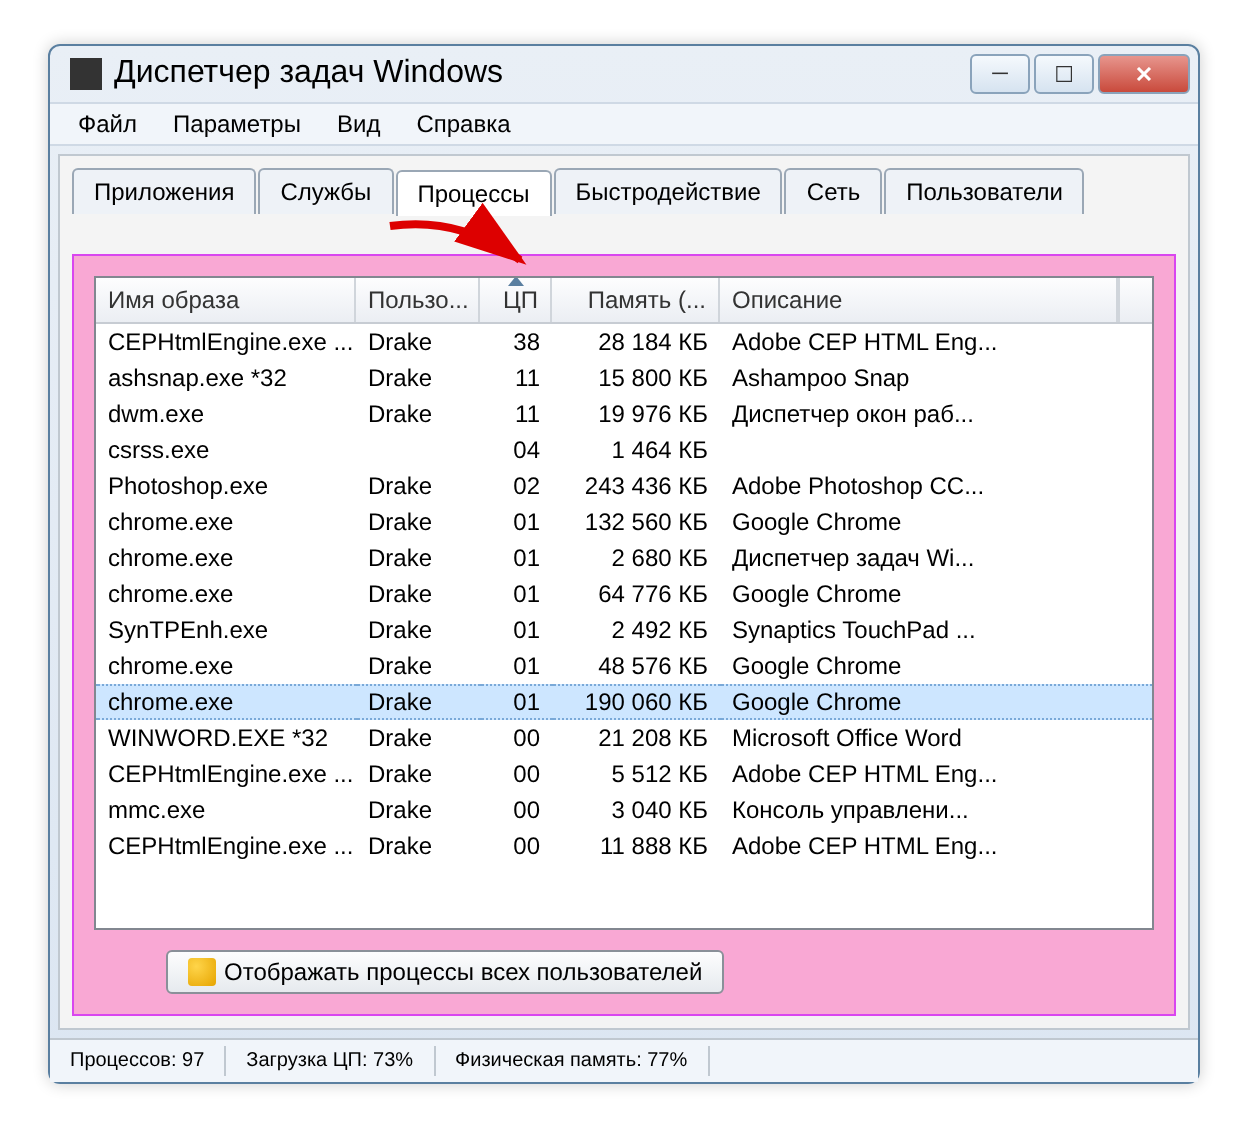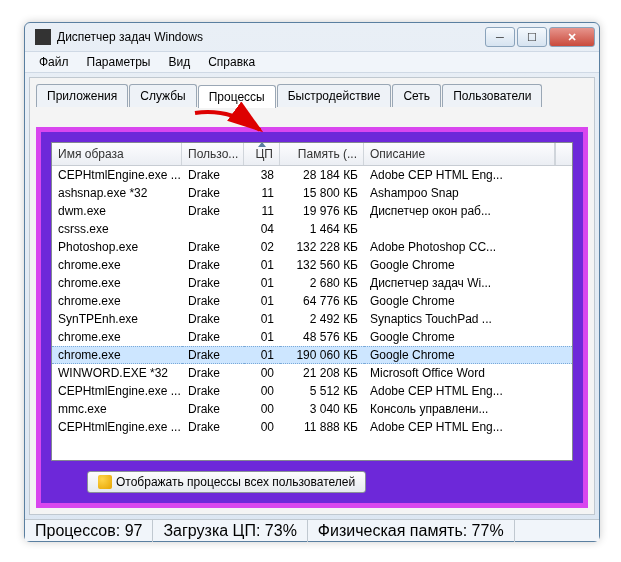--- a/index.html
+++ b/index.html
@@ -1,45 +1,45 @@
 <!DOCTYPE html>
 <html><head>
 <meta charset="utf-8">
 <style>
 * { box-sizing: border-box; margin: 0; padding: 0; }
 body { font-family: "Segoe UI", Tahoma, sans-serif; font-size: 12px; background: #fff; width: 621px; height: 562px; position: relative; }
 .window { position: absolute; left: 24px; top: 22px; width: 576px; height: 520px; border: 1px solid #5a7fa0; border-radius: 6px; background: linear-gradient(#e9eff6,#dce6f2); box-shadow: 0 0 8px rgba(0,0,0,0.2); display: flex; flex-direction: column; }
 .titlebar { height: 28px; display: flex; align-items: center; padding: 0 4px; }
 .titlebar-icon { width: 16px; height: 16px; margin: 0 6px; background: #333; display: inline-block; }
-.titlebar-text { flex: 1; color: #000; font-size: 12px; }
+.titlebar-text { flex: 1; color: #000; font-size: 16px; }
 .win-btns { display: flex; gap: 0; }
 .win-btn { width: 30px; height: 20px; border: 1px solid #8aa3bb; border-radius: 3px; margin-left: 2px; background: linear-gradient(#f5f9fd,#d6e3f0); display: flex; align-items: center; justify-content: center; font-size: 11px; color: #333; }
 .win-btn.close { width: 46px; background: linear-gradient(#e7958d,#c94a3c); color: #fff; font-weight: bold; }
 .menubar { height: 22px; background: #f1f5fa; display: flex; align-items: center; padding: 0 6px; gap: 2px; border-top: 1px solid #cfd9e5; border-bottom: 1px solid #cfd9e5; }
 .menu-item { padding: 2px 8px; cursor: default; }
 .client { flex: 1; background: #f4f4f4; margin: 4px; border: 1px solid #c0c8d0; display: flex; flex-direction: column; gap: 20px; }
 .tabs { display: flex; padding: 6px 6px 0 6px; background: #f4f4f4; }
 .tab { padding: 4px 10px; border: 1px solid #9aa7b5; border-bottom: none; background: #eef2f7; margin-right: 1px; border-radius: 3px 3px 0 0; font-size: 12px; }
 .tab.active { background: #fff; position: relative; top: 1px; }
-.tab-body { flex: 1; background: #6d28d9; border: 5px solid #d946ef; margin: 0 6px 6px 6px; padding: 10px; display: flex; flex-direction: column; }
+.tab-body { flex: 1; background: #f9a8d4; border: 1px solid #d946ef; margin: 0 6px 6px 6px; padding: 10px; display: flex; flex-direction: column; }
 .listview { flex: 1; border: 1px solid #828790; background: #fff; overflow: hidden; display: flex; flex-direction: column; position: relative; }
 .lv-head { display: flex; background: linear-gradient(#fdfdfe,#ebeef3); border-bottom: 1px solid #c7ccd3; }
 .lv-head-cell { padding: 4px 6px; border-right: 1px solid #d0d5db; font-size: 12px; color: #333; white-space: nowrap; overflow: hidden; position: relative; }
 .sort-arrow { position: absolute; top: -1px; left: 50%; transform: translateX(-50%); width: 0; height: 0; border-left: 4px solid transparent; border-right: 4px solid transparent; border-bottom: 5px solid #5a7fa0; }
 .lv-body { flex: 1; overflow-y: auto; }
 .lv-row { display: flex; height: 18px; align-items: center; }
 .lv-row.selected { background: #cde6ff; }
 .lv-row.selected .lv-cell { border-top: 1px dotted #7aa9d8; border-bottom: 1px dotted #7aa9d8; }
 .lv-cell { padding: 1px 6px; font-size: 12px; white-space: nowrap; overflow: hidden; }
 .c0 { width: 130px; } .c1 { width: 62px; } .c2 { width: 36px; text-align: right; } .c3 { width: 84px; text-align: right; } .c4 { flex: 1; }
 .scrollbar-spacer { width: 17px; background: linear-gradient(#fdfdfe,#ebeef3); border-left: 1px solid #d0d5db; }
 .buttons-row { display: flex; justify-content: space-between; margin-top: 10px; }
 .btn { padding: 3px 10px; border: 1px solid #8a9099; border-radius: 3px; background: linear-gradient(#fdfdfe,#e6eaee); font-size: 12px; display: flex; align-items: center; gap: 4px; margin-left: 36px; }
 .shield-icon { width: 14px; height: 14px; display: inline-block; background: radial-gradient(circle at 30% 30%, #ffd54a, #e6a400); border-radius: 2px; }
-.statusbar { height: 22px; background: #f1f5fa; border-top: 1px solid #c0c8d0; display: flex; align-items: center; font-size: 16px; }
+.statusbar { height: 22px; background: #f1f5fa; border-top: 1px solid #c0c8d0; display: flex; align-items: center; font-size: 10px; }
 .status-cell { padding: 2px 10px; border-right: 1px solid #c0c8d0; }
 .red-arrow { position: absolute; left: 190px; top: 108px; z-index: 50; pointer-events: none; }
 .red-arrow svg { overflow: visible; }
 </style>
 </head>
 <body>
 
 <div class="window">
   <div class="titlebar">
     <span class="titlebar-icon"></span>
@@ -104,21 +104,21 @@
               <div class="lv-cell c0">csrss.exe</div>
               <div class="lv-cell c1"></div>
               <div class="lv-cell c2">04</div>
               <div class="lv-cell c3">1 464 КБ</div>
               <div class="lv-cell c4"></div>
             </div>
             <div class="lv-row">
               <div class="lv-cell c0">Photoshop.exe</div>
               <div class="lv-cell c1">Drake</div>
               <div class="lv-cell c2">02</div>
-              <div class="lv-cell c3">132 228 КБ</div>
+              <div class="lv-cell c3">243 436 КБ</div>
               <div class="lv-cell c4">Adobe Photoshop CC...</div>
             </div>
             <div class="lv-row">
               <div class="lv-cell c0">chrome.exe</div>
               <div class="lv-cell c1">Drake</div>
               <div class="lv-cell c2">01</div>
               <div class="lv-cell c3">132 560 КБ</div>
               <div class="lv-cell c4">Google Chrome</div>
             </div>
             <div class="lv-row">

